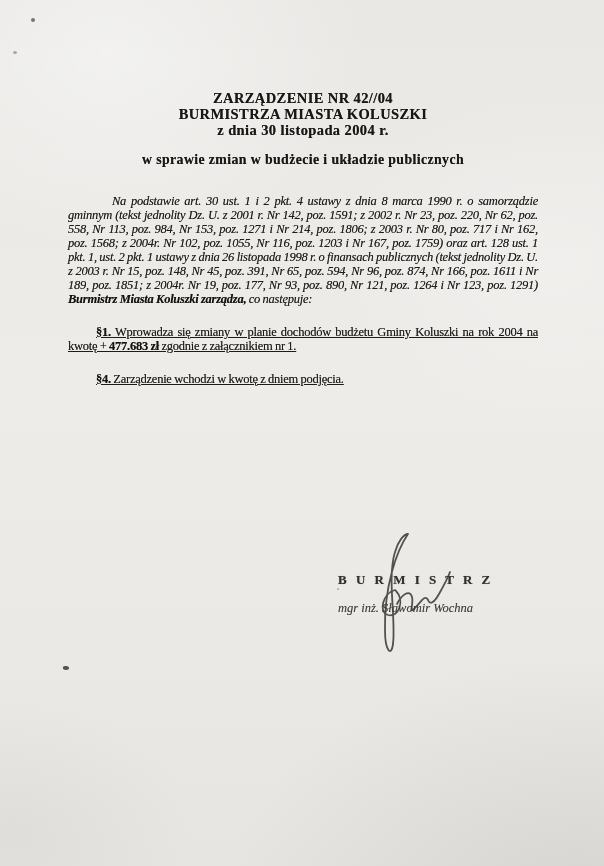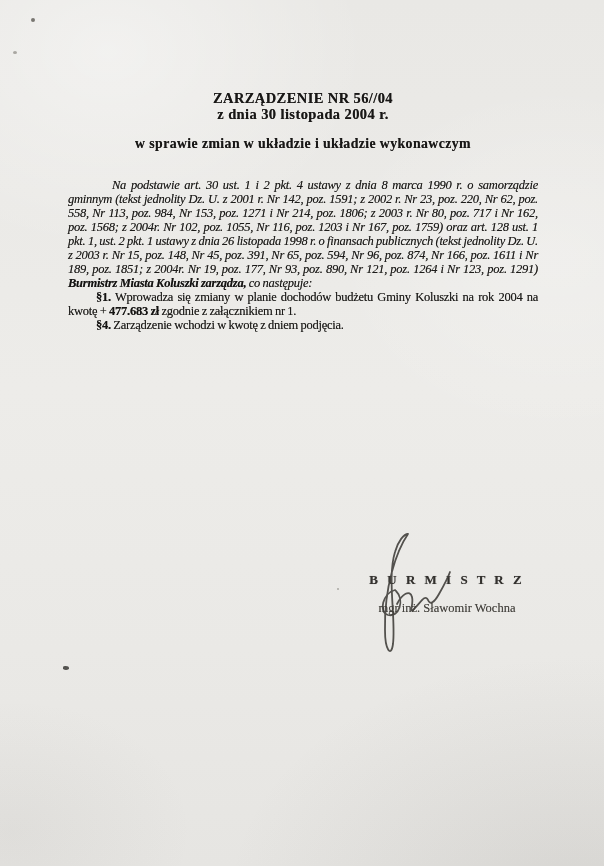--- a/index.html
+++ b/index.html
@@ -41,36 +41,37 @@
     margin: 0;
     font-size: 12.5px;
     line-height: 14px;
     text-align: justify;
     letter-spacing: -0.25px;
     word-spacing: -0.4px;
     color: #1d1c1a;
     text-shadow: 0 0 0.55px rgba(25,24,22,0.6);
   }
   p.legal { margin-top: 26px; text-indent: 44px; font-style: italic; }
-  p.section { text-indent: 28px; }
+  p.section { margin-top: 19px; text-indent: 28px; text-decoration: underline; }
   p.body-text strong { font-weight: bold; color: #141312; }
   .signature-block {
     position: absolute;
     left: 338px; top: 572px; width: 218px;
-    text-align: center;
+    text-align: left;
   }
   .signature-role {
     font-weight: bold;
     font-size: 13px;
     letter-spacing: 3px;
     color: #33312e;
     text-shadow: 0 0 0.7px rgba(50,48,45,0.55);
   }
   .signature-name {
     margin-top: 13px;
+    font-style: italic;
     font-size: 12.5px;
     color: #44423e;
     text-shadow: 0 0 0.6px rgba(70,66,60,0.5);
     white-space: nowrap;
   }
   .signature-scrawl {
     position: absolute;
     left: 350px; top: 530px;
     width: 120px; height: 135px;
     pointer-events: none;
@@ -87,26 +88,27 @@
 <div class="page">
 
   <div class="speck speck-1"></div>
   <div class="speck speck-2"></div>
   <div class="speck speck-3"></div>
   <div class="speck speck-4"></div>
 
   <div class="content">
 
     <div>
-      <div class="title-line">ZARZĄDZENIE NR 56//04</div>
+      <div class="title-line">ZARZĄDZENIE NR 42//04</div>
+      <div class="title-line">BURMISTRZA MIASTA KOLUSZKI</div>
       <div class="title-line">z dnia 30 listopada 2004 r.</div>
     </div>
 
     <div class="subject">
-      <div class="title-line">w sprawie zmian w układzie i układzie wykonawczym</div>
+      <div class="title-line">w sprawie zmian w budżecie i układzie publicznych</div>
     </div>
 
     <p class="body-text legal"><span>Na podstawie art. 30 ust. 1 i 2 pkt. 4 ustawy z dnia 8 marca 1990 r. o samorządzie gminnym (tekst jednolity Dz. U. z 2001 r. Nr 142, poz. 1591; z 2002 r. Nr 23, poz. 220, Nr 62, poz. 558, Nr 113, poz. 984, Nr 153, poz. 1271 i Nr 214, poz. 1806; z 2003 r. Nr 80, poz. 717 i Nr 162, poz. 1568; z 2004r. Nr 102, poz. 1055, Nr 116, poz. 1203 i Nr 167, poz. 1759) oraz art. 128 ust. 1 pkt. 1, ust. 2 pkt. 1 ustawy z dnia 26 listopada 1998 r. o finansach publicznych (tekst jednolity Dz. U. z 2003 r. Nr 15, poz. 148, Nr 45, poz. 391, Nr 65, poz. 594, Nr 96, poz. 874, Nr 166, poz. 1611 i Nr 189, poz. 1851; z 2004r. Nr 19, poz. 177, Nr 93, poz. 890, Nr 121, poz. 1264 i Nr 123, poz. 1291) </span><strong>Burmistrz Miasta Koluszki zarządza,</strong><span> co następuje:</span></p>
 
     <p class="body-text section"><strong>§1.</strong><span> Wprowadza się zmiany w planie dochodów budżetu Gminy Koluszki na rok 2004 na kwotę + </span><strong>477.683 zł</strong><span> zgodnie z załącznikiem nr 1.</span></p>
 
 
 
     <p class="body-text section"><strong>§4.</strong><span> Zarządzenie wchodzi w kwotę z dniem podjęcia.</span></p>
 

